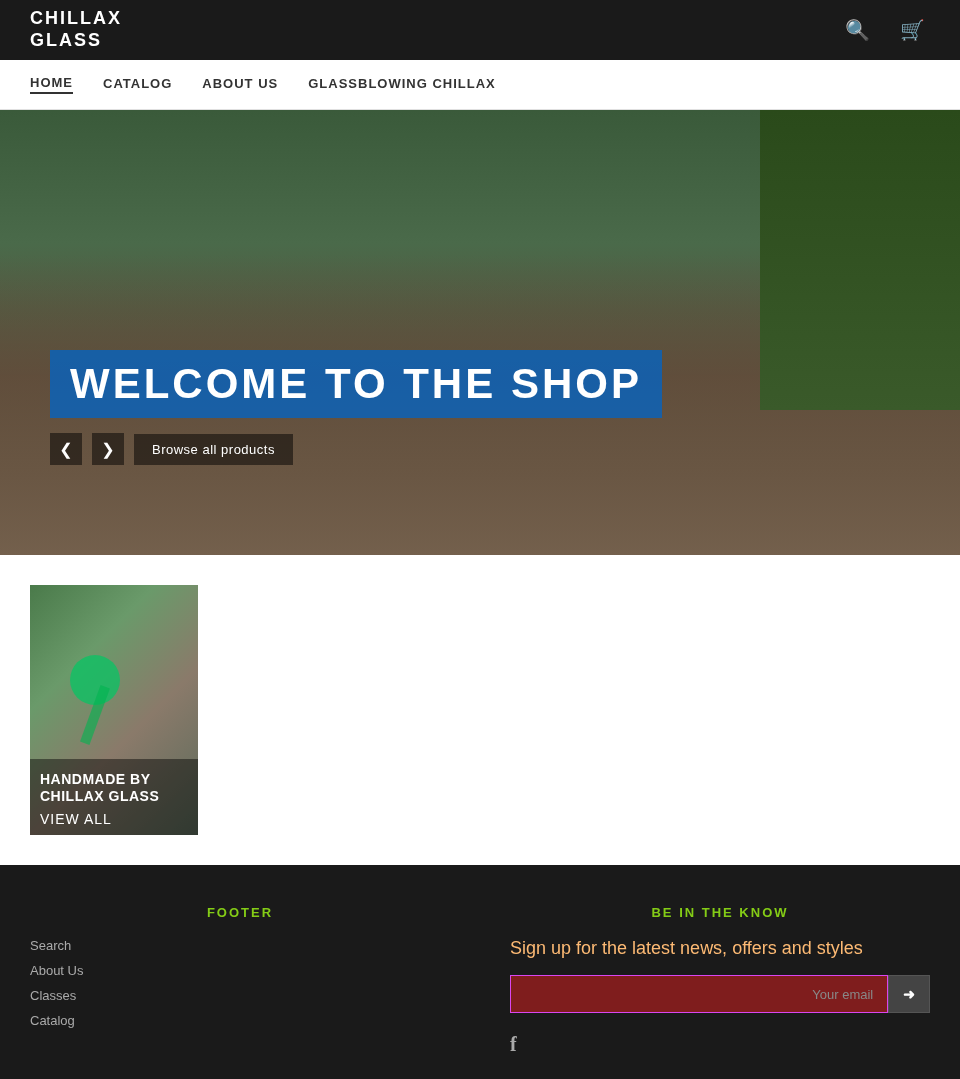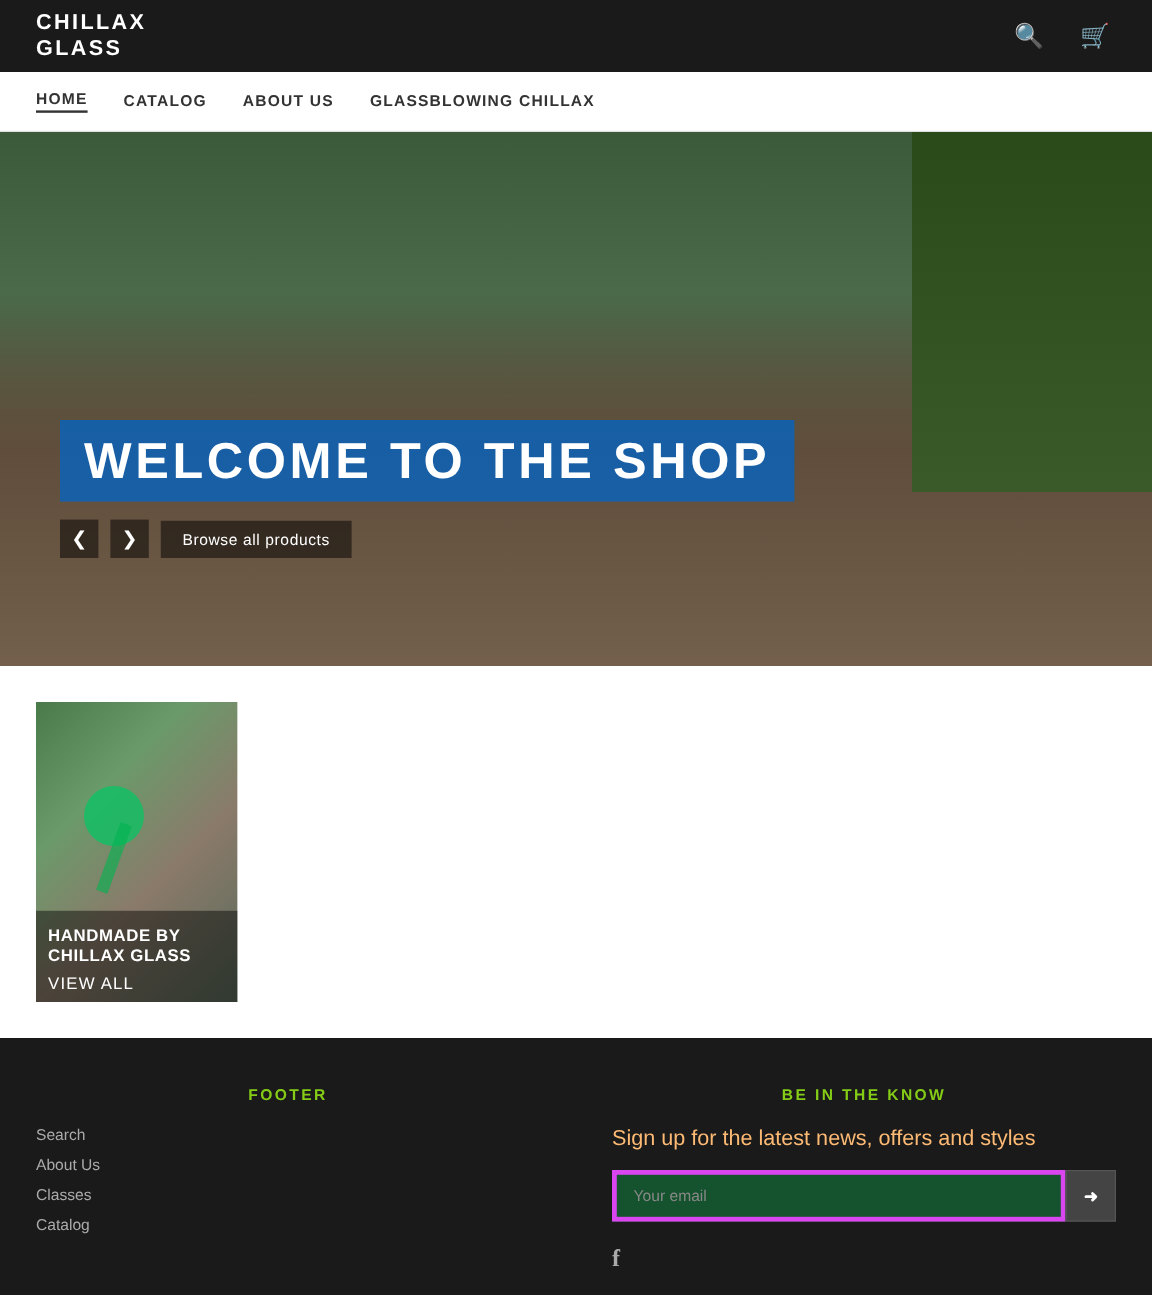--- a/index.html
+++ b/index.html
@@ -241,25 +241,26 @@
       text-decoration: none;
     }
     .newsletter-form {
       display: flex;
       gap: 0;
       margin-bottom: 20px;
     }
     .newsletter-input {
       flex: 1;
       padding: 10px 14px;
-      border: 4px solid #d946ef;
-      background: #14532d;
+      border: 1px solid #d946ef;
+      background: #7f1d1d;
       color: #fff;
       font-size: 13px;
       outline: none;
+      text-align: right;
     }
     .newsletter-input::placeholder { color: #888; }
     .newsletter-btn {
       background: #444;
       border: 1px solid #555;
       color: #fff;
       padding: 10px 14px;
       cursor: pointer;
       font-size: 14px;
       font-weight: bold;

